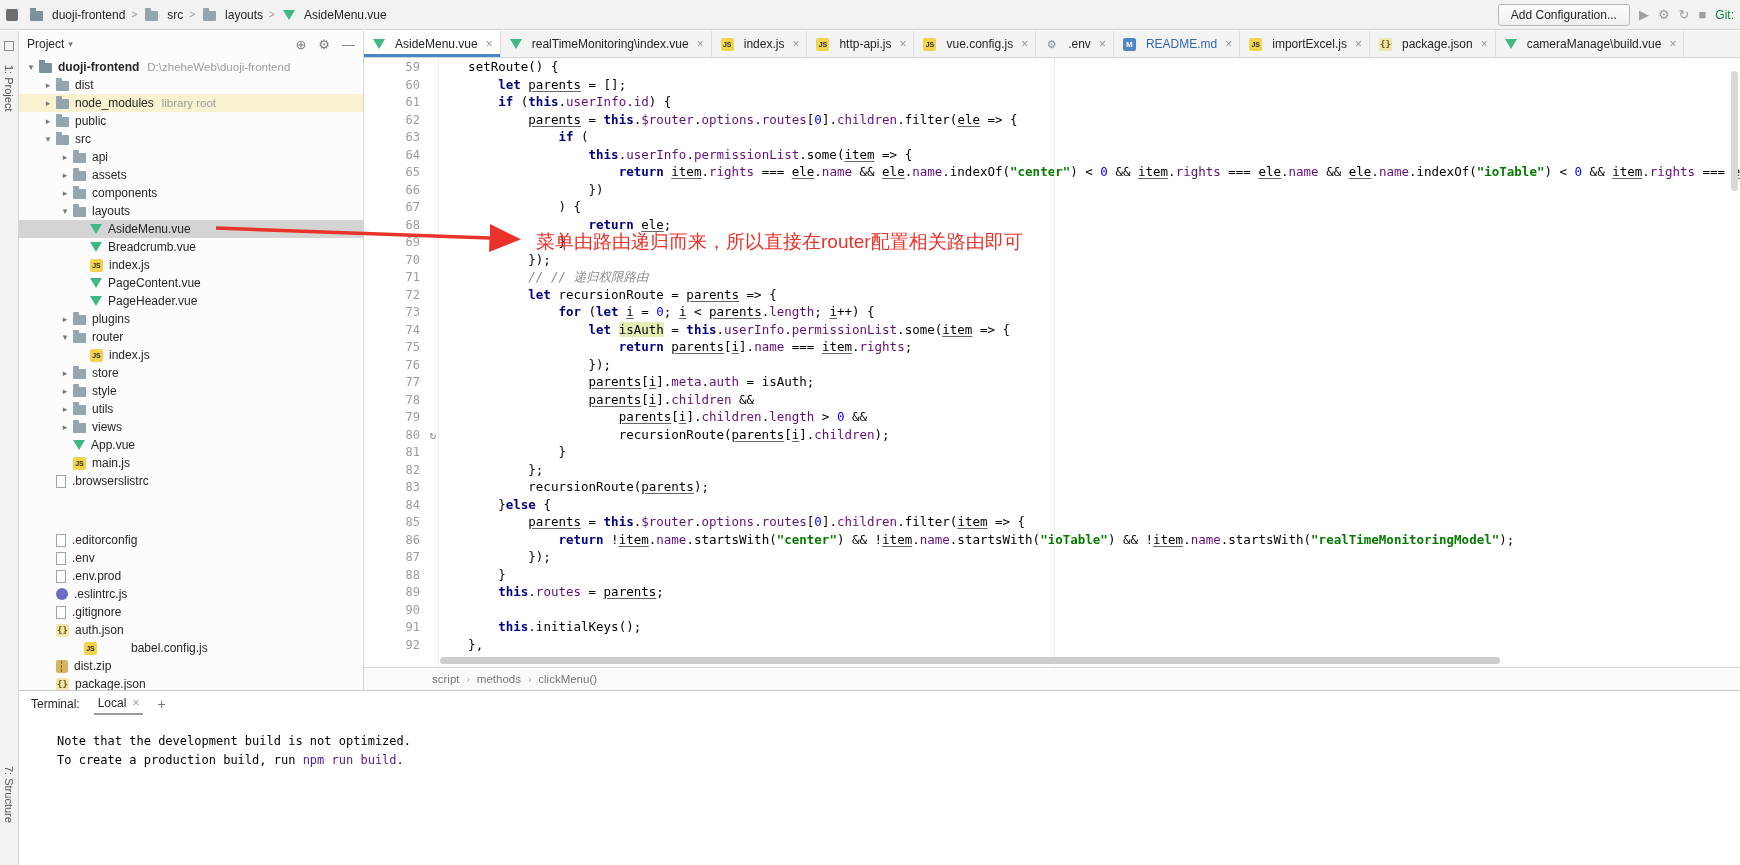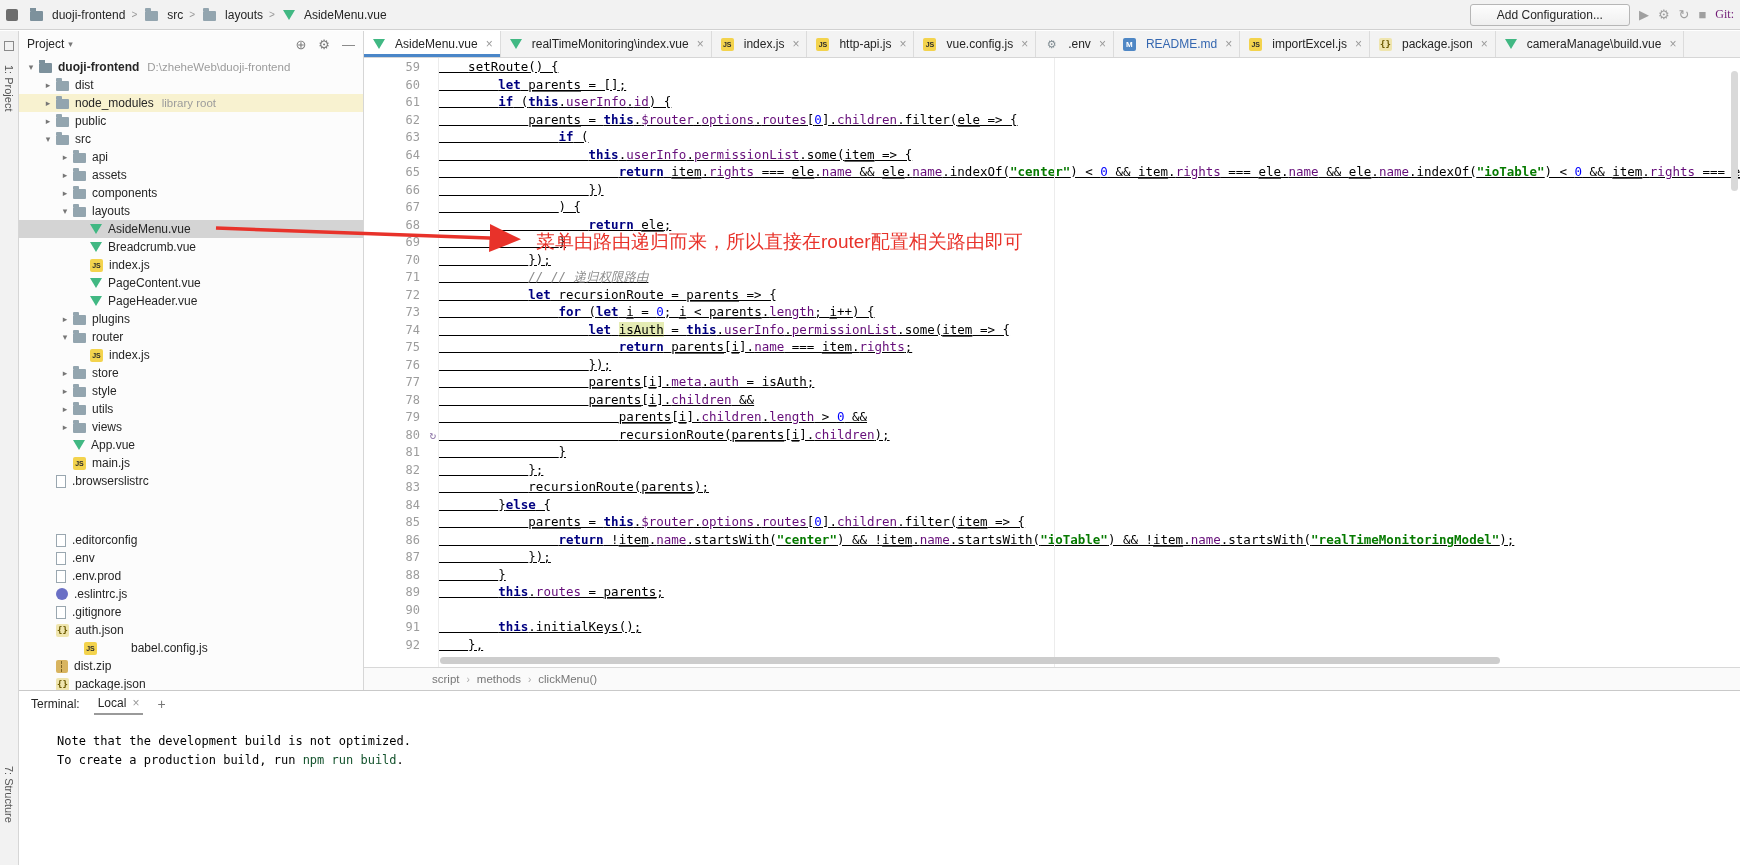--- a/index.html
+++ b/index.html
@@ -9,23 +9,23 @@
   
   .titlebar{position:absolute;left:0;top:0;right:0;height:30px;background:#f2f2f2;
             border-bottom:1px solid #d1d1d1;display:flex;align-items:center;
             padding:0 6px;box-sizing:border-box;font-size:12px;color:#262626;}
   .win-icon{width:12px;height:12px;background:#6d6d6d;border-radius:2px;margin-right:8px;flex:none;}
   .tb-crumbs{display:flex;align-items:center;}
   .tb-crumb{display:flex;align-items:center;gap:4px;padding:0 2px;}
   .tb-sep{color:#999;margin:0 4px;font-size:10px;}
   .tb-right{margin-left:auto;display:flex;align-items:center;gap:9px;}
   .add-config{border:1px solid #b6b6b6;background:linear-gradient(#fdfdfd,#efefef);
-              border-radius:3px;padding:3px 26px;font-size:12px;color:#262626;font-family:inherit;}
+              border-radius:3px;padding:3px 12px;font-size:12px;color:#262626;font-family:inherit;}
   .tbi{color:#9f9f9f;font-size:13px;line-height:1;}
-  .git-label{color:#701a75;font-family:Liberation Serif, serif;}
+  .git-label{color:#15803d;}
 
   
   .leftstrip{position:absolute;left:0;top:31px;bottom:0;width:18px;background:#f2f2f2;
              border-right:1px solid #d6d6d6;z-index:5;}
   .vlabel{writing-mode:vertical-rl;font-size:11px;color:#555;position:absolute;left:3px;white-space:nowrap;}
   .vlabel.top{top:34px;}
   .vlabel.bottom{bottom:42px;}
   .mini-grid{position:absolute;left:4px;top:10px;width:10px;height:10px;border:1px solid #8a8a8a;box-sizing:border-box;}
 
   
@@ -69,21 +69,21 @@
   .etab.active{background:#fff;box-shadow:inset 0 -3px 0 #4a86c8;}
   .etab-close{color:#999;font-size:12px;margin-left:3px;}
   .code-wrap{position:absolute;left:0;top:27px;right:0;bottom:23px;overflow:hidden;
              font-family:"DejaVu Sans Mono",monospace;font-size:12.5px;line-height:17.5px;}
   .code-wrap::before{content:"";position:absolute;left:74px;top:0;bottom:0;border-left:1px solid #ececec;}
   .margin-line{position:absolute;left:690px;top:0;bottom:0;border-left:1px solid #ececec;}
   .code-row{height:17.5px;white-space:nowrap;}
   .gut{display:inline-block;width:56px;padding-right:18px;text-align:right;color:#9c9c9c;
        position:relative;font-size:12px;}
   .gicon{position:absolute;right:2px;top:0;color:#8b72a5;font-size:11px;}
-  .cl{white-space:pre;text-decoration:underline;}
+  .cl{white-space:pre;}
   .tok-p{color:#000;}
   .tok-k{color:#000080;font-weight:bold;}
   .tok-s{color:#067a00;font-weight:bold;}
   .tok-n{color:#0000ff;}
   .tok-c{color:#8c8c8c;font-style:italic;text-align:center;}
   .tok-f{color:#660e7a;}
   .tok-u{color:#000;text-decoration:underline;text-decoration-color:#666;text-underline-offset:2px;}
   .tok-d{color:#000;background:#e5ecb4;}
   .hscroll{position:absolute;left:76px;right:240px;bottom:26px;height:7px;background:#cdcdcd;border-radius:4px;}
   .vscroll{position:absolute;right:2px;top:40px;width:7px;height:120px;background:#d9d9d9;border-radius:4px;}
@@ -92,21 +92,21 @@
   .eb-sep{color:#aaa;font-size:10px;}
 
   
   .terminal{position:absolute;left:19px;right:0;bottom:0;height:174px;background:#fff;
             border-top:1px solid #c9c9c9;z-index:2;}
   .term-header{height:25px;display:flex;align-items:center;padding-left:12px;font-size:12px;color:#262626;gap:14px;}
   .term-tab{display:flex;align-items:center;gap:6px;padding:3px 4px;border-bottom:2px solid #9a9a9a;}
   .term-close{color:#999;}
   .term-add{color:#777;font-size:14px;}
   .term-body{padding:16px 0 0 38px;font-family:"DejaVu Sans Mono",monospace;font-size:12px;line-height:19px;color:#000;}
-  .tok-cmd{color:#14532d;}
+  .tok-cmd{color:#4c1d95;}
 
   
   .overlay{position:absolute;left:0;top:0;width:1740px;height:865px;pointer-events:none;z-index:10;}
   .annotation-text{position:absolute;left:536px;top:229px;font-size:19px;color:#e8322a;z-index:10;white-space:nowrap;}
 </style>
 </head>
 <body>
 
 <div class="titlebar">
   <span class="win-icon"></span>

